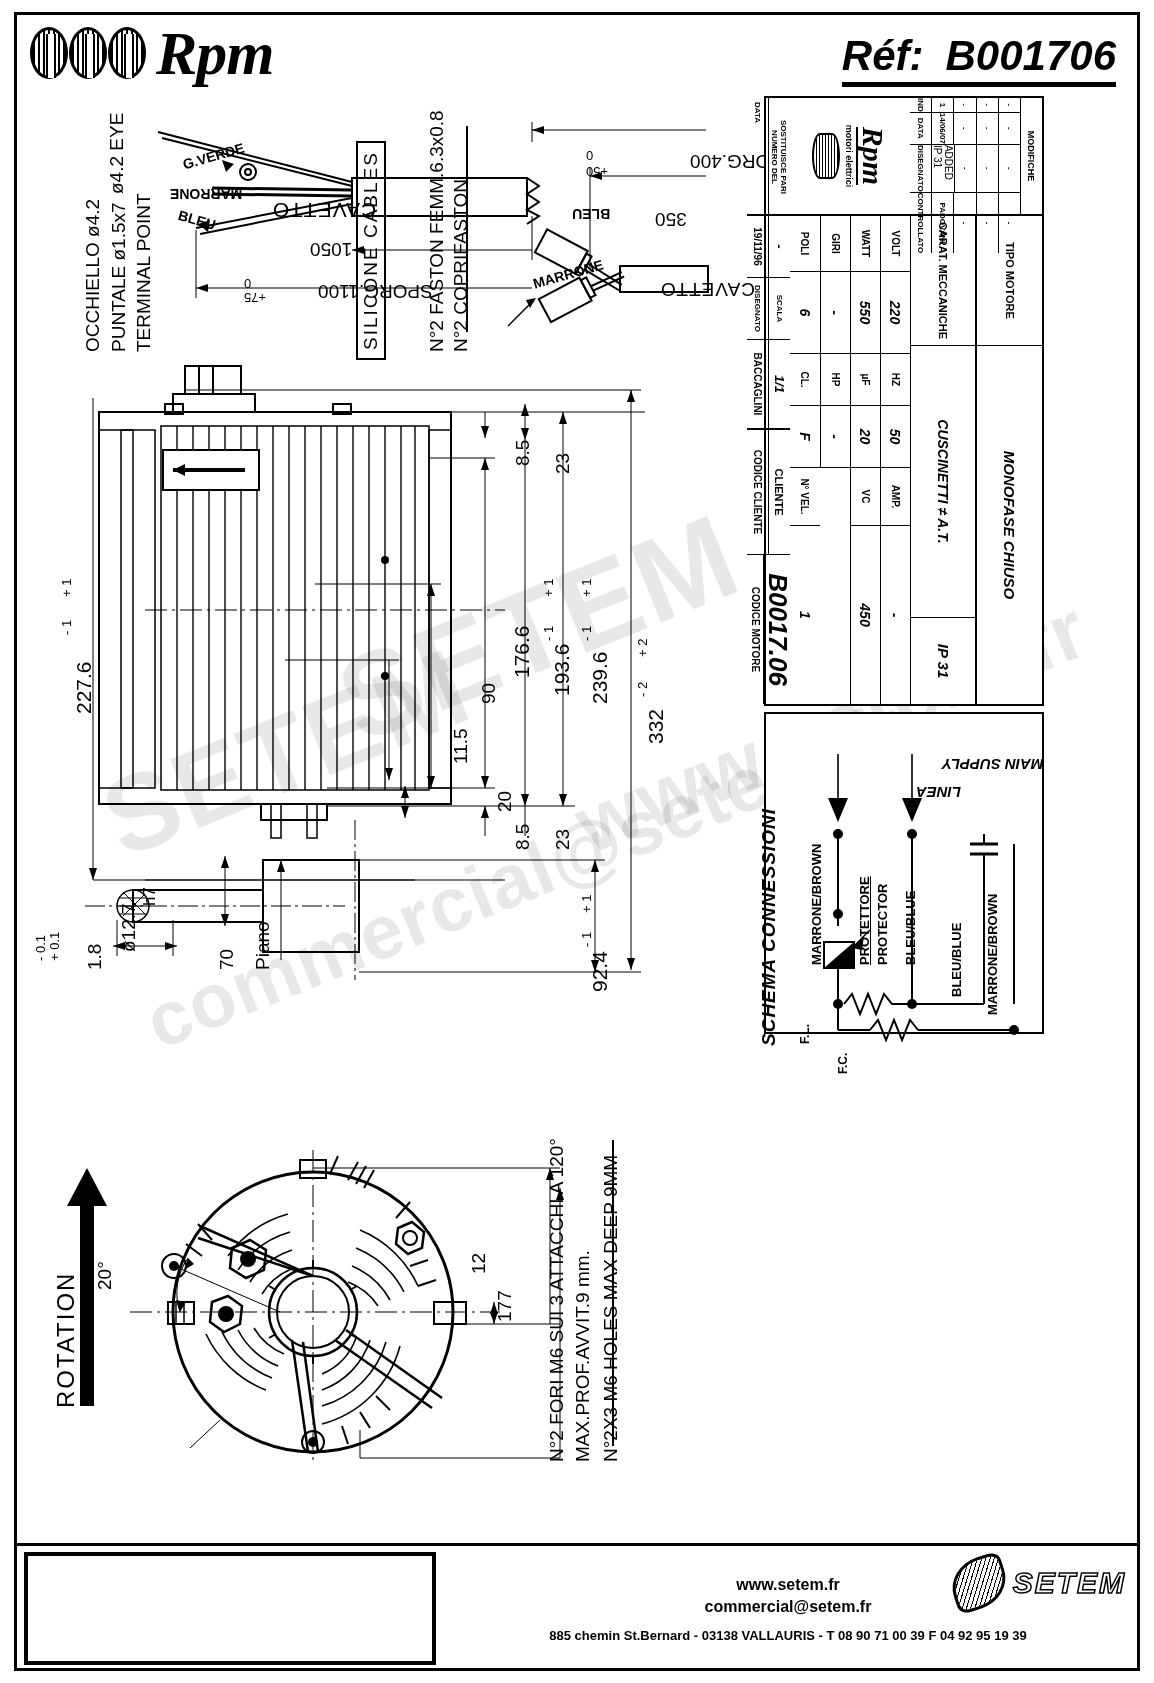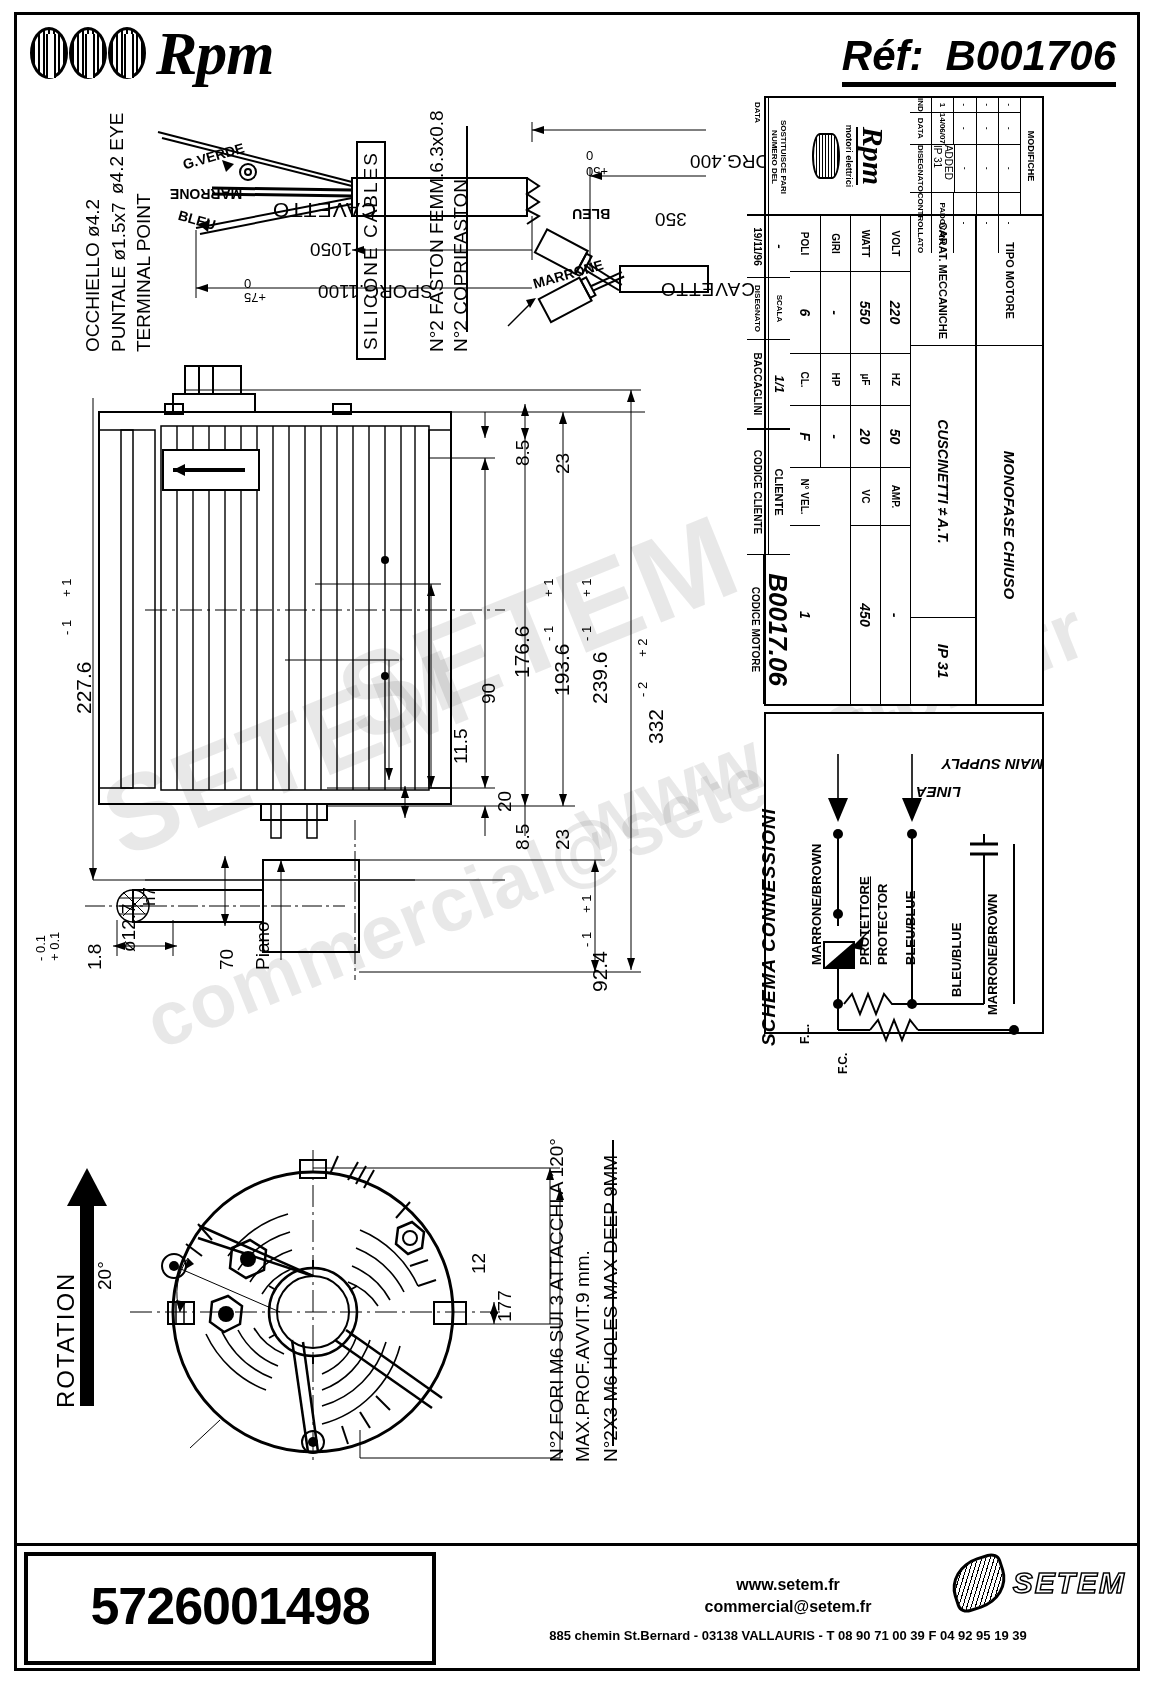--- a/index.html
+++ b/index.html
@@ -839,21 +839,20 @@
     <div class="vt" style="left:124px;top:236px;font-size:13px;font-weight:bold;">PROTECTOR</div>
     <div class="vt" style="left:152px;top:236px;font-size:13px;font-weight:bold;">BLEU/BLUE</div>
     <div class="vt" style="left:198px;top:268px;font-size:13px;font-weight:bold;">BLEU/BLUE</div>
     <div class="vt" style="left:234px;top:286px;font-size:13px;font-weight:bold;">MARRONE/BROWN</div>
     <div class="vt" style="left:46px;top:316px;font-size:12px;font-weight:bold;">F.L.</div>
     <div class="vt" style="left:84px;top:346px;font-size:12px;font-weight:bold;">F.C.</div>
   </div>
 
   <div id="footer">
     <div id="code-box">
-      <div id="code-value">5726001498</div>
     </div>
     <div id="setem-info">
       <div id="setem-urls">
         <div>www.setem.fr</div>
         <div>commercial@setem.fr</div>
       </div>
       <div id="setem-addr">885 chemin St.Bernard  -   03138 VALLAURIS  -   T 08 90 71 00 39   F 04 92 95 19 39</div>
       <div id="setem-logo">
         <span class="setem-swirl"></span>
         <span class="setem-word">SETEM</span>

